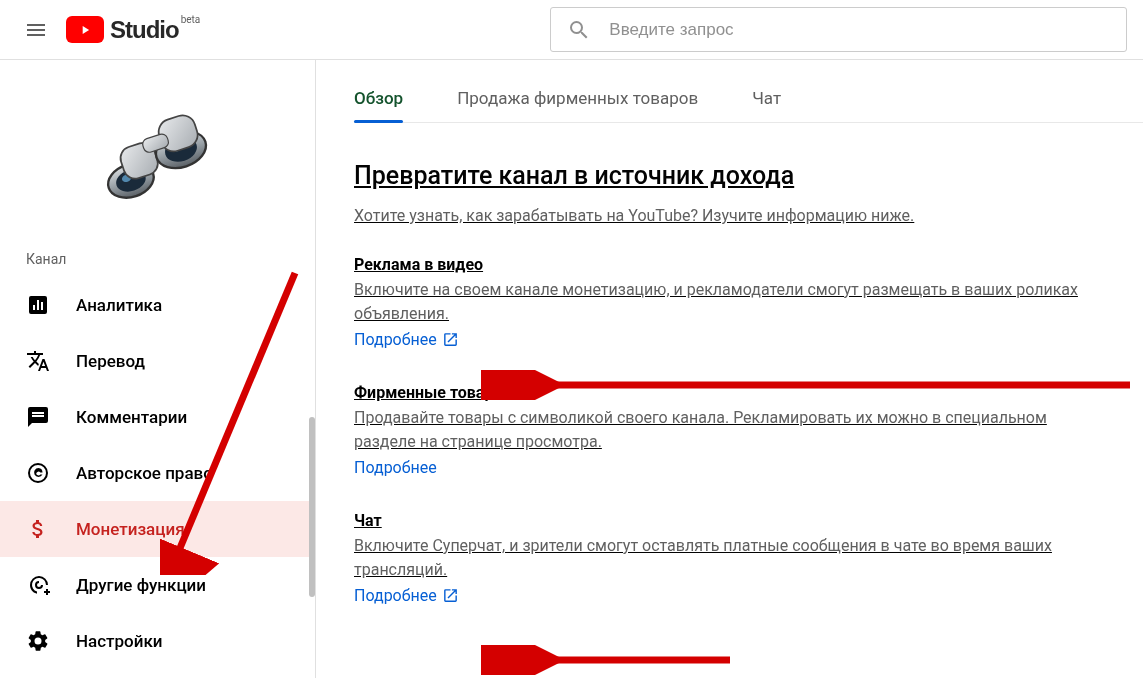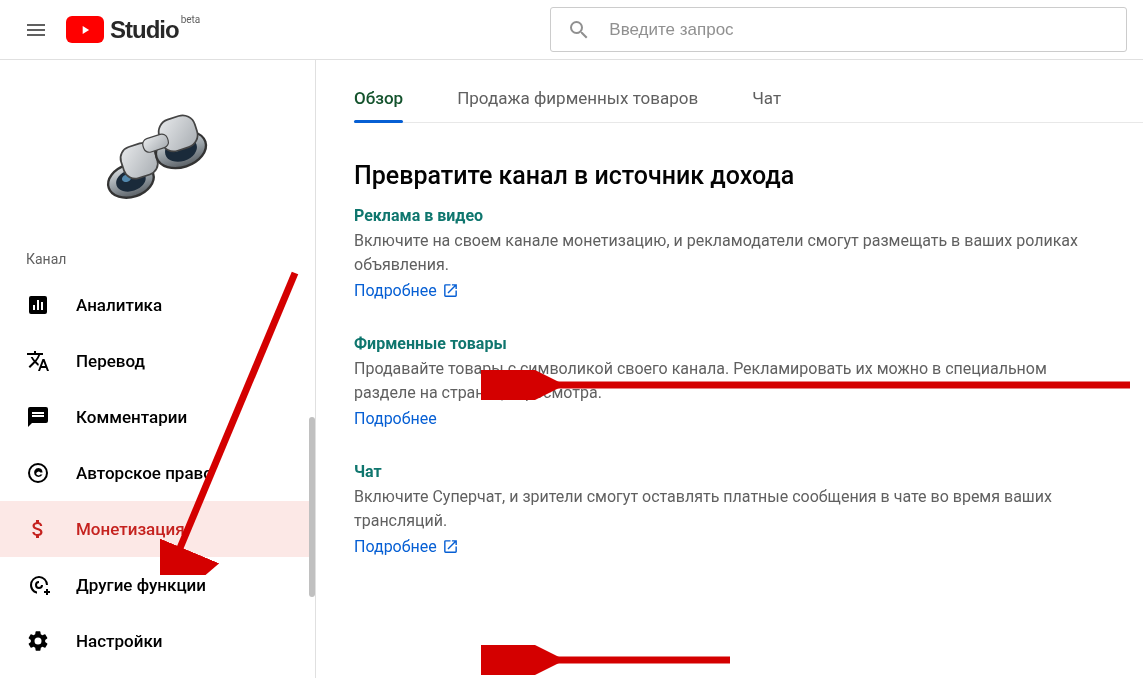--- a/index.html
+++ b/index.html
@@ -156,40 +156,41 @@
     content: '';
     position: absolute;
     left: 0; right: 0; bottom: -1px;
     height: 3px;
     background: #065fd4;
     border-radius: 2px;
   }
   .content {
     padding-top: 38px;
     padding-right: 48px;
+    text-decoration: underline;
   }
   h1 {
     font-size: 25px;
     font-weight: 500;
     color: #030303;
     margin-bottom: 16px;
   }
   .lead {
     font-size: 16px;
     color: #606060;
     margin-bottom: 30px;
   }
   .section {
     margin-bottom: 34px;
     max-width: 760px;
   }
   .section h3 {
     font-size: 16px;
     font-weight: 700;
-    color: #0f766e;
+    color: #000000;
     margin-bottom: 4px;
   }
   .section p {
     font-size: 16px;
     color: #606060;
     line-height: 1.5;
     margin-bottom: 4px;
   }
   .link {
     color: #065fd4;
@@ -327,20 +328,21 @@
 
   <div class="main">
     <div class="tabs">
       <div class="tab active">Обзор</div>
       <div class="tab">Продажа фирменных товаров</div>
       <div class="tab">Чат</div>
     </div>
 
     <div class="content">
       <h1>Превратите канал в источник дохода</h1>
+      <p class="lead">Хотите узнать, как зарабатывать на YouTube? Изучите информацию ниже.</p>
 
       <div class="section">
         <h3>Реклама в видео</h3>
         <p>Включите на своем канале монетизацию, и рекламодатели смогут размещать в ваших роликах объявления.</p>
         <a class="link">
           <span>Подробнее</span>
           <svg viewBox="0 0 24 24">
               <path d="M14 3v2h3.59l-9.83 9.83 1.41 1.41L19 6.41V10h2V3h-7zM19 19H5V5h7V3H5a2 2 0 00-2 2v14a2 2 0 002 2h14a2 2 0 002-2v-7h-2v7z"></path>
             </svg>
         </a>

